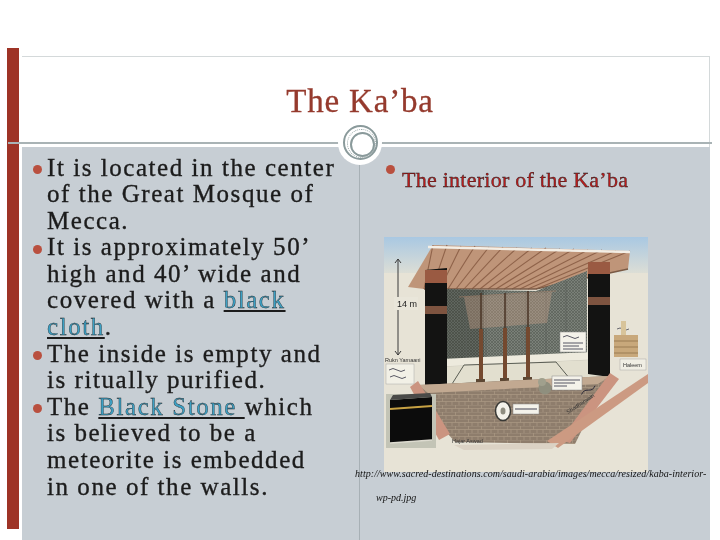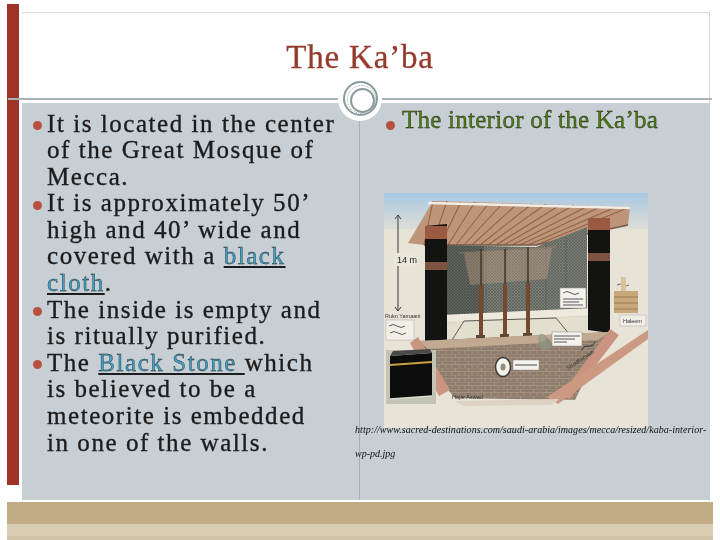--- a/index.html
+++ b/index.html
@@ -1,18 +1,18 @@
 <!DOCTYPE html>
 <html><head>
 <meta charset="utf-8">
 <style>
   html,body{margin:0;padding:0;}
   #page{position:relative;width:720px;height:540px;background:#ffffff;overflow:hidden;
         font-family:"Liberation Serif", serif;}
-  .abs{position:absolute;}
+  .abs{position:absolute;margin-top:44px;}
 </style>
 </head>
 <body>
 <div id="page">
 
   <div class="abs" style="left:7px;top:4px;width:12px;height:481px;background:#9e3326;"></div>
 
   <div class="abs" style="left:22px;top:12px;width:688px;height:1px;background:#d4d9da;"></div>
 
   <div class="abs" style="left:709px;top:12px;width:1px;height:489px;background:#d4d9da;"></div>
@@ -38,21 +38,21 @@
   <div class="abs" style="left:33px;top:200.5px;width:9px;height:9px;border-radius:50%;background:#b9503f;"></div>
 
   <div class="abs" style="left:33px;top:306.5px;width:9px;height:9px;border-radius:50%;background:#b9503f;"></div>
 
   <div class="abs" style="left:33px;top:360px;width:9px;height:9px;border-radius:50%;background:#b9503f;"></div>
 
   <div id="ltext" class="abs" style="left:47px;top:110.5px;font-size:25px;line-height:26.6px;color:#1c1c1c;letter-spacing:1.55px;-webkit-text-stroke:0.35px #1c1c1c;white-space:nowrap;">It is located in the center<br>of the Great Mosque of<br>Mecca.<br>It is approximately 50’<br>high and 40’ wide and<br>covered with a <span style="color:#3da0c4;text-decoration:underline;">black</span><br><span style="color:#3da0c4;text-decoration:underline;">cloth</span>.<br>The inside is empty and<br>is ritually purified.<br>The <span style="color:#3da0c4;text-decoration:underline;">Black Stone </span>which<br>is believed to be a<br>meteorite is embedded<br>in one of the walls.</div>
 
   <div class="abs" style="left:386px;top:120.5px;width:9px;height:9px;border-radius:50%;background:#b9503f;"></div>
 
-  <div class="abs" style="left:402px;top:107px;font-size:25px;line-height:26.6px;color:#4d7c0f;letter-spacing:0.25px;-webkit-text-stroke:0.35px #1c1c1c;white-space:nowrap;">The interior of the Ka’ba</div>
+  <div class="abs" style="left:402px;top:123px;font-size:22px;line-height:26.6px;color:#b91c1c;letter-spacing:0.25px;-webkit-text-stroke:0.35px #1c1c1c;white-space:nowrap;">The interior of the Ka’ba</div>
 
   <div class="abs" style="left:384px;top:193px;width:308px;height:235px;">
   <svg width="264" height="235" viewBox="0 0 264 235">
     <defs>
       <linearGradient id="sky" x1="0" y1="0" x2="0" y2="1">
         <stop offset="0" stop-color="#a9c8e2"></stop>
         <stop offset="1" stop-color="#dfdfd5"></stop>
       </linearGradient>
       <pattern id="mesh" width="3" height="3" patternUnits="userSpaceOnUse">
         <rect width="3" height="3" fill="#7a8078"></rect>
@@ -169,21 +169,21 @@
     <rect x="237" y="84" width="5" height="15" fill="#d8c49a"></rect>
     <rect x="230" y="98" width="24" height="22" fill="#c8a87b"></rect>
     <path d="M230 104h24M230 110h24M230 116h24" stroke="#9a7c55" stroke-width="1"></path>
     <rect x="236" y="122" width="26" height="11" fill="#f0eee4" stroke="#999" stroke-width="0.4"></rect>
     <text x="239" y="130" font-size="5.5" fill="#333" font-family="Liberation Sans, sans-serif">Haleem</text>
   </svg>
   </div>
 
   <div class="abs" style="left:355px;top:424px;font-size:10px;line-height:12px;color:#111;letter-spacing:0.05px;font-style:italic;white-space:nowrap;">http://www.sacred-destinations.com/saudi-arabia/images/mecca/resized/kaba-interior-</div>
 
-  <div class="abs" style="left:355px;top:448px;font-size:10px;line-height:12px;color:#111;font-style:italic;white-space:nowrap;">wp-pd.jpg</div>
+  <div class="abs" style="left:376px;top:448px;font-size:10px;line-height:12px;color:#111;font-style:italic;white-space:nowrap;">wp-pd.jpg</div>
 
   <div class="abs" style="left:7px;top:502px;width:706px;height:22px;background:#c1ac84;"></div>
 
   <div class="abs" style="left:7px;top:524px;width:706px;height:12px;background:#d8ccb3;"></div>
 
   <div class="abs" style="left:7px;top:536px;width:706px;height:4px;background:#cfc3a8;"></div>
 
 </div>
 
 </body></html>

